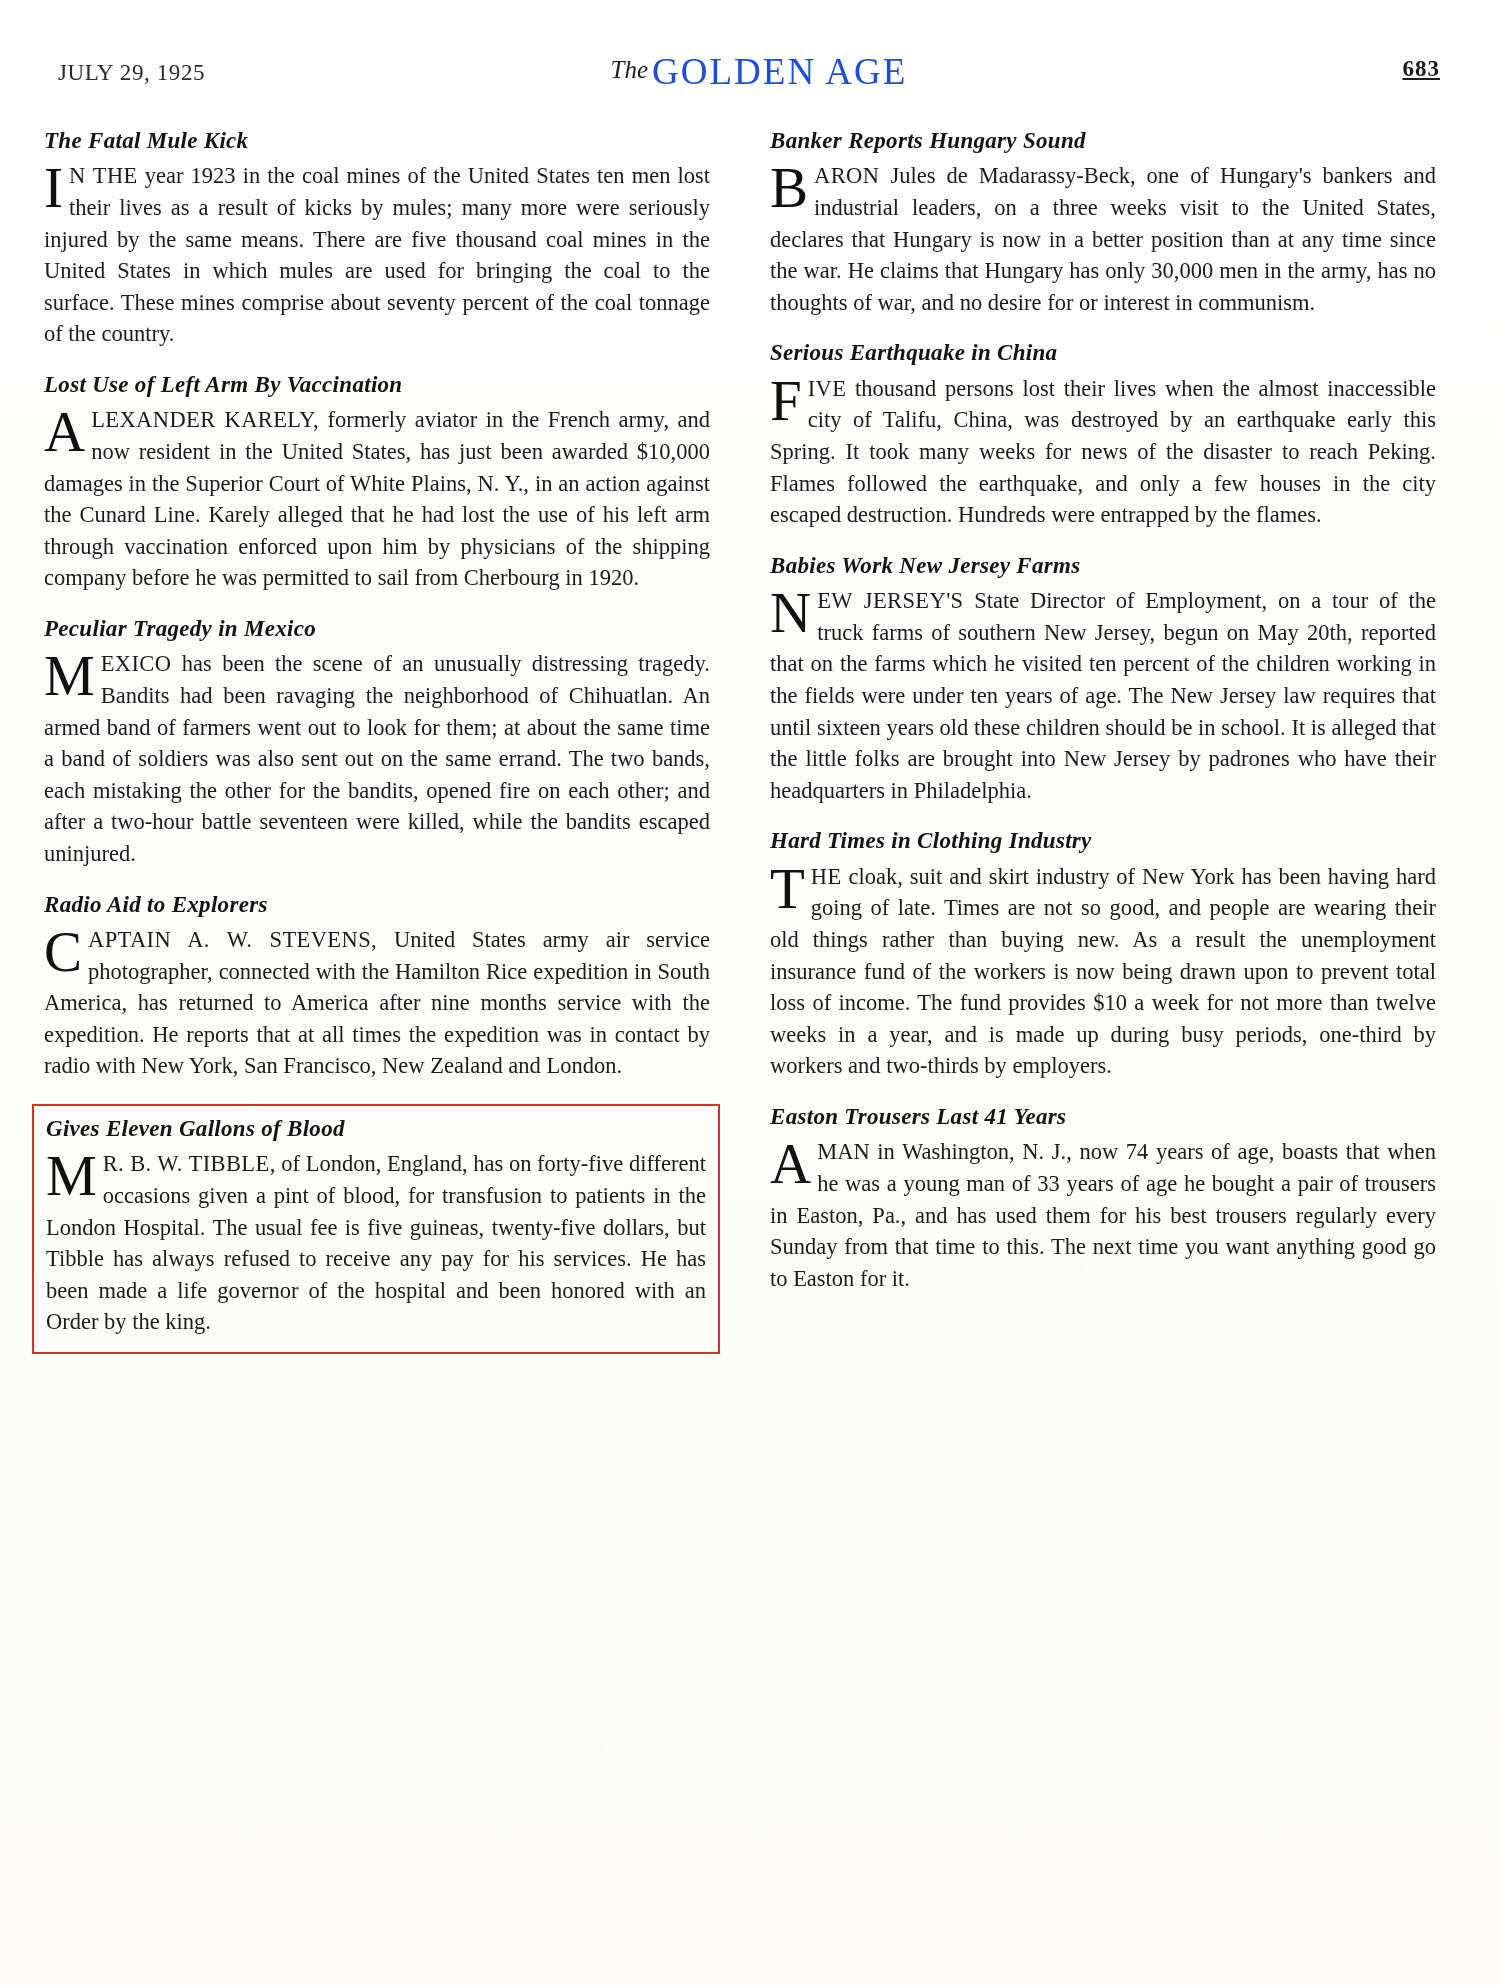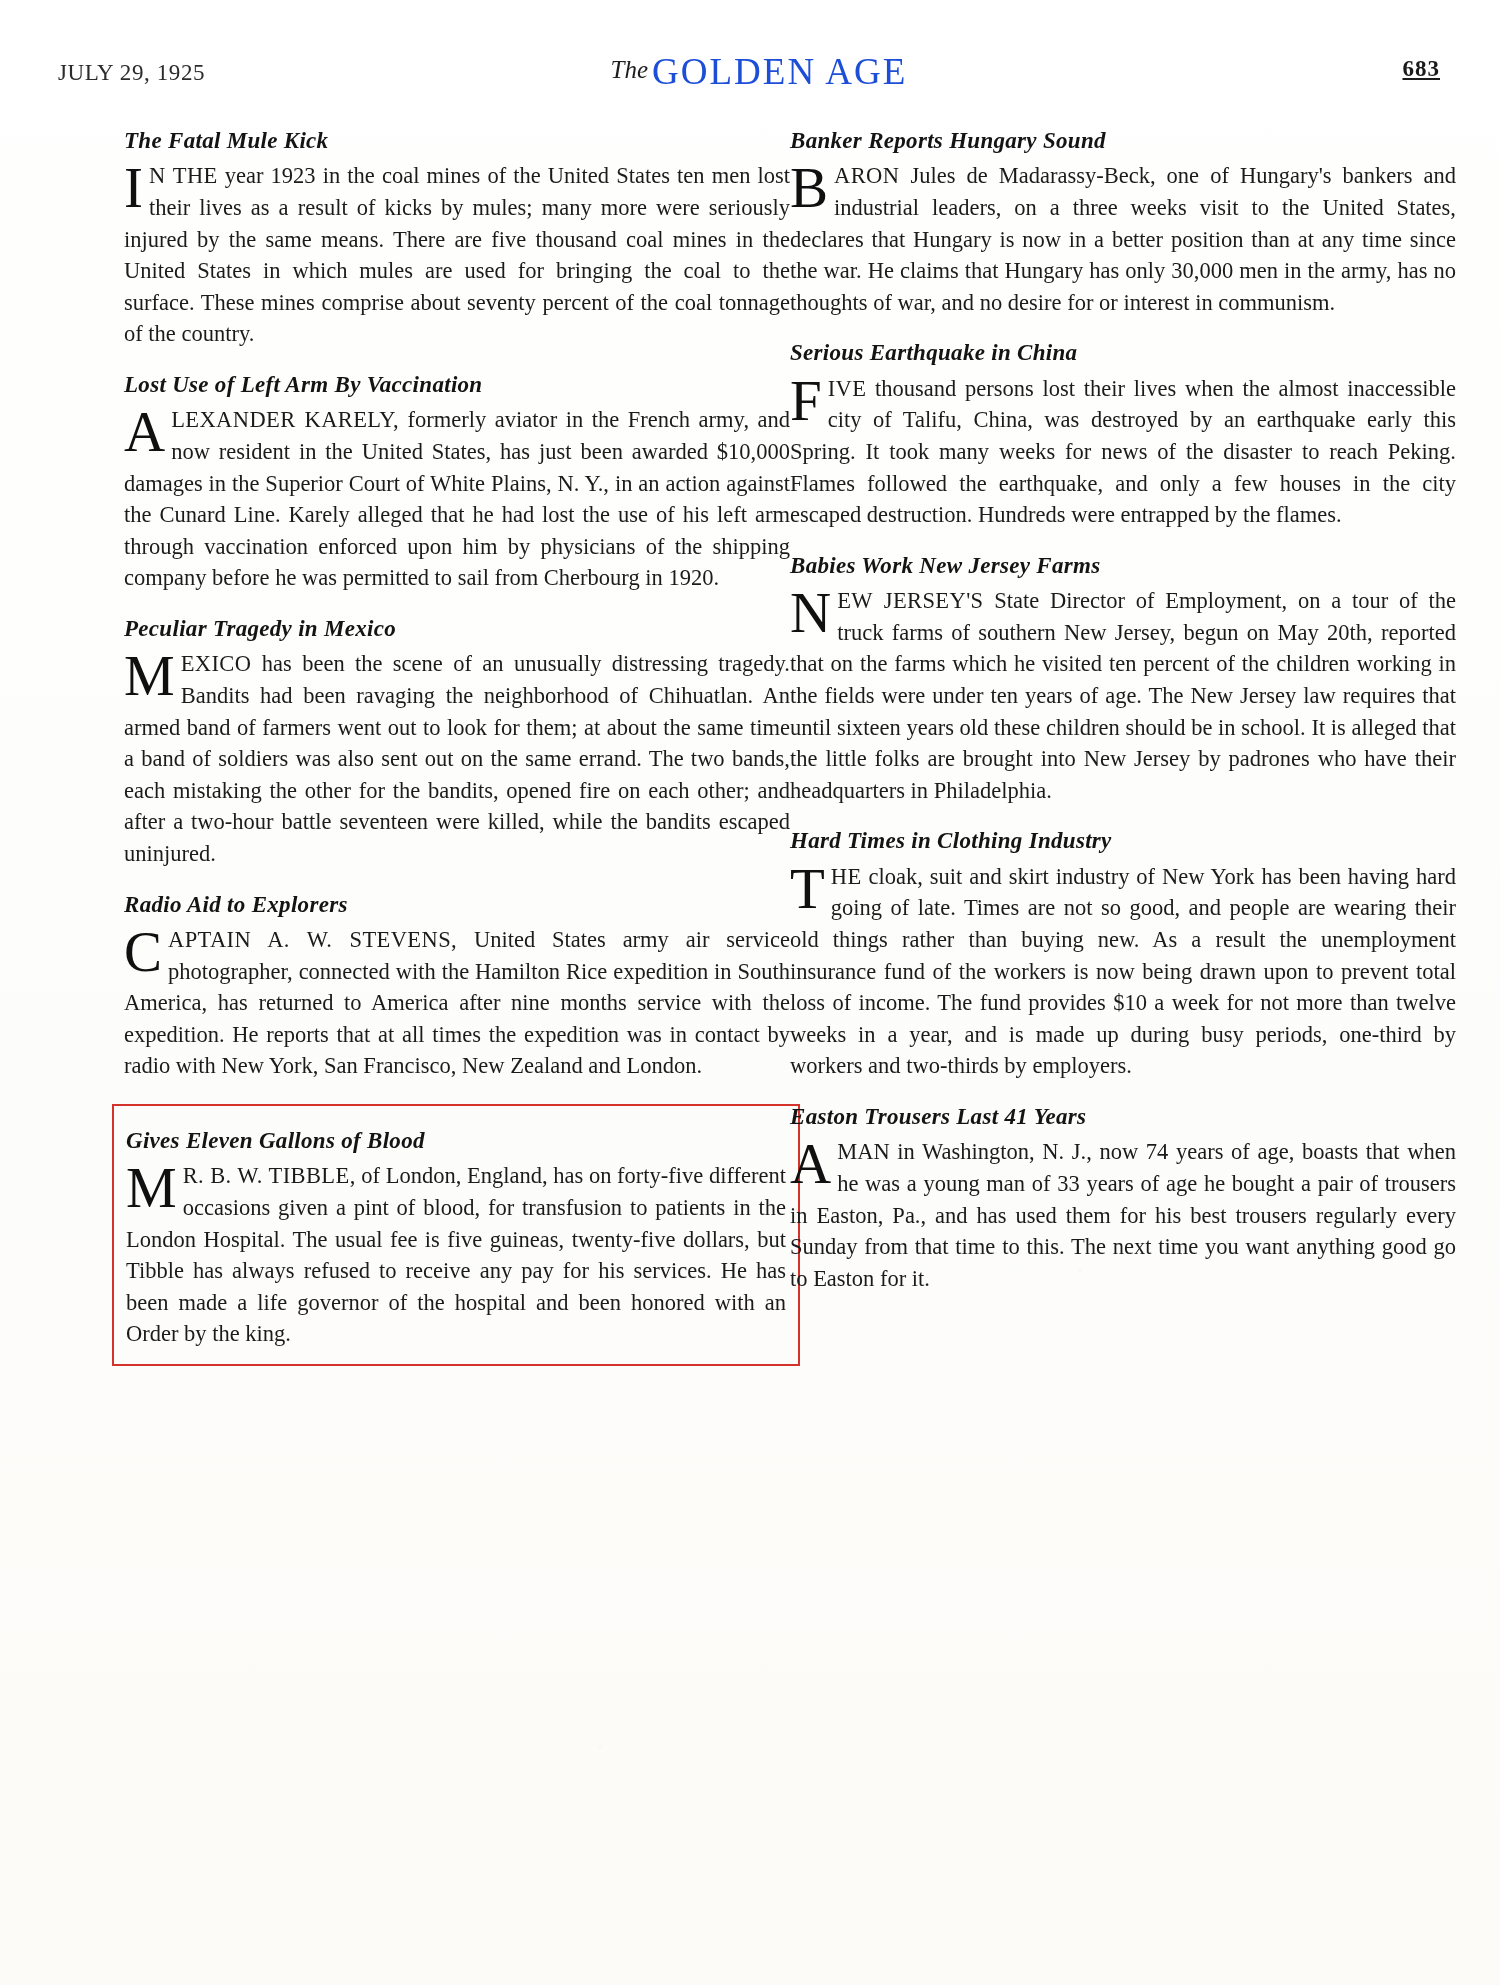--- a/index.html
+++ b/index.html
@@ -79,25 +79,25 @@
     font-family: "Liberation Serif", serif;
     font-weight: bold;
     font-size: 23px;
     letter-spacing: 1px;
     color: #1a1a1a;
     text-decoration: underline;
   }
 
   .columns {
     position: absolute;
-    left: 64px;
+    left: 44px;
     top: 128px;
     width: 1392px;
     display: flex;
-    justify-content: flex-end;
+    gap: 60px;
   }
   .col {
     width: 666px;
   }
 
   .article { margin-bottom: 22px; }
   .article:last-child { margin-bottom: 0; }
 
   .headline {
     font-family: "Liberation Serif", serif;
@@ -136,21 +136,21 @@
     margin-top: 45px;
   }
 
   .boxed {
     border: 2px solid #d4332b;
     padding: 10px 12px 14px 12px;
     margin-left: -12px;
     margin-right: -10px;
     margin-top: 14px;
   }
-  .boxed .headline { margin-top: 12px; }
+  .boxed .headline { margin-top: 0; }
 
   
   .scan-noise {
     position: absolute;
     inset: 0;
     pointer-events: none;
     opacity: 0.05;
     background-image:
       repeating-linear-gradient(0deg, rgba(0,0,0,0.06) 0 1px, transparent 1px 4px);
   }

